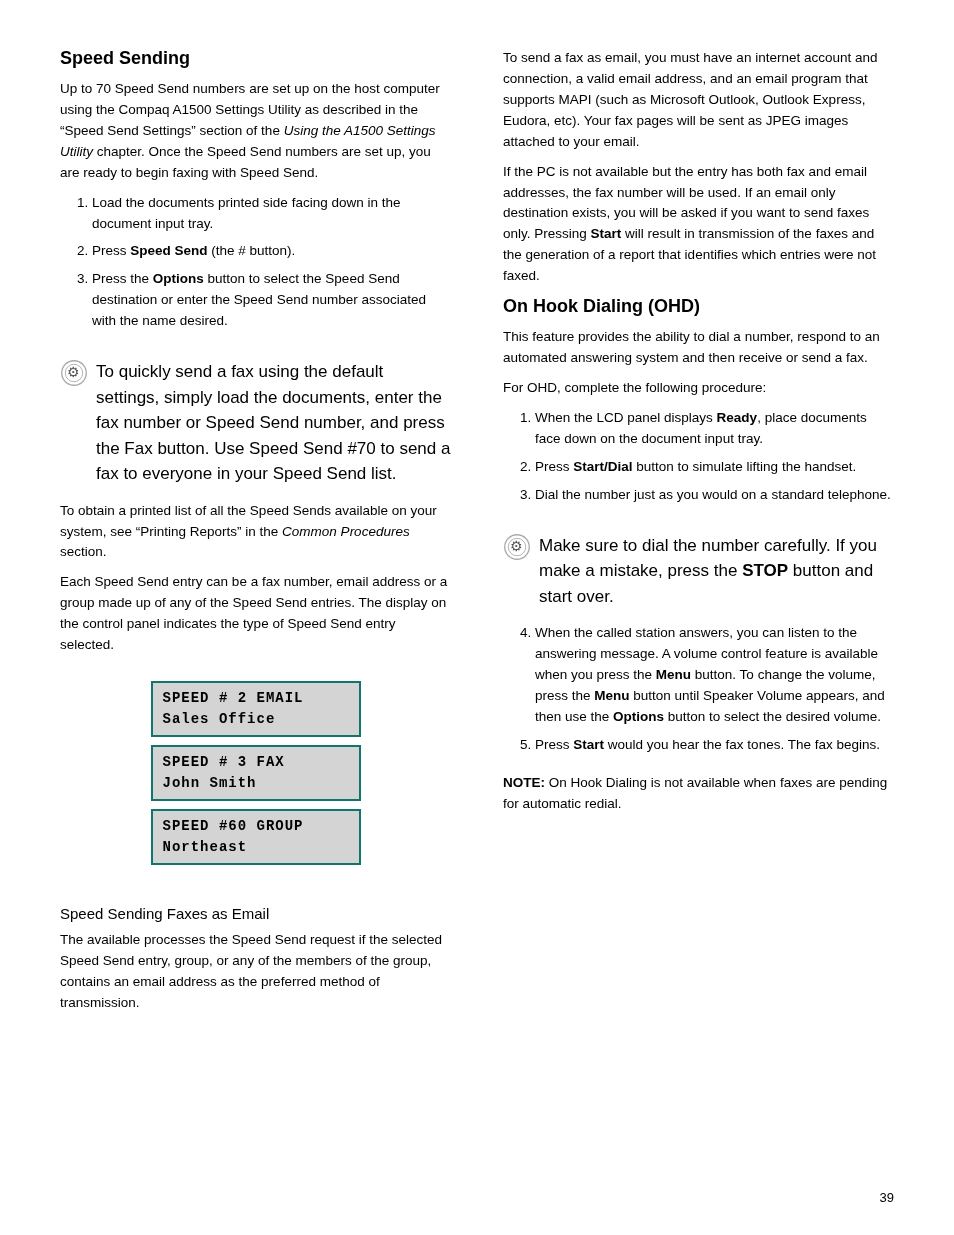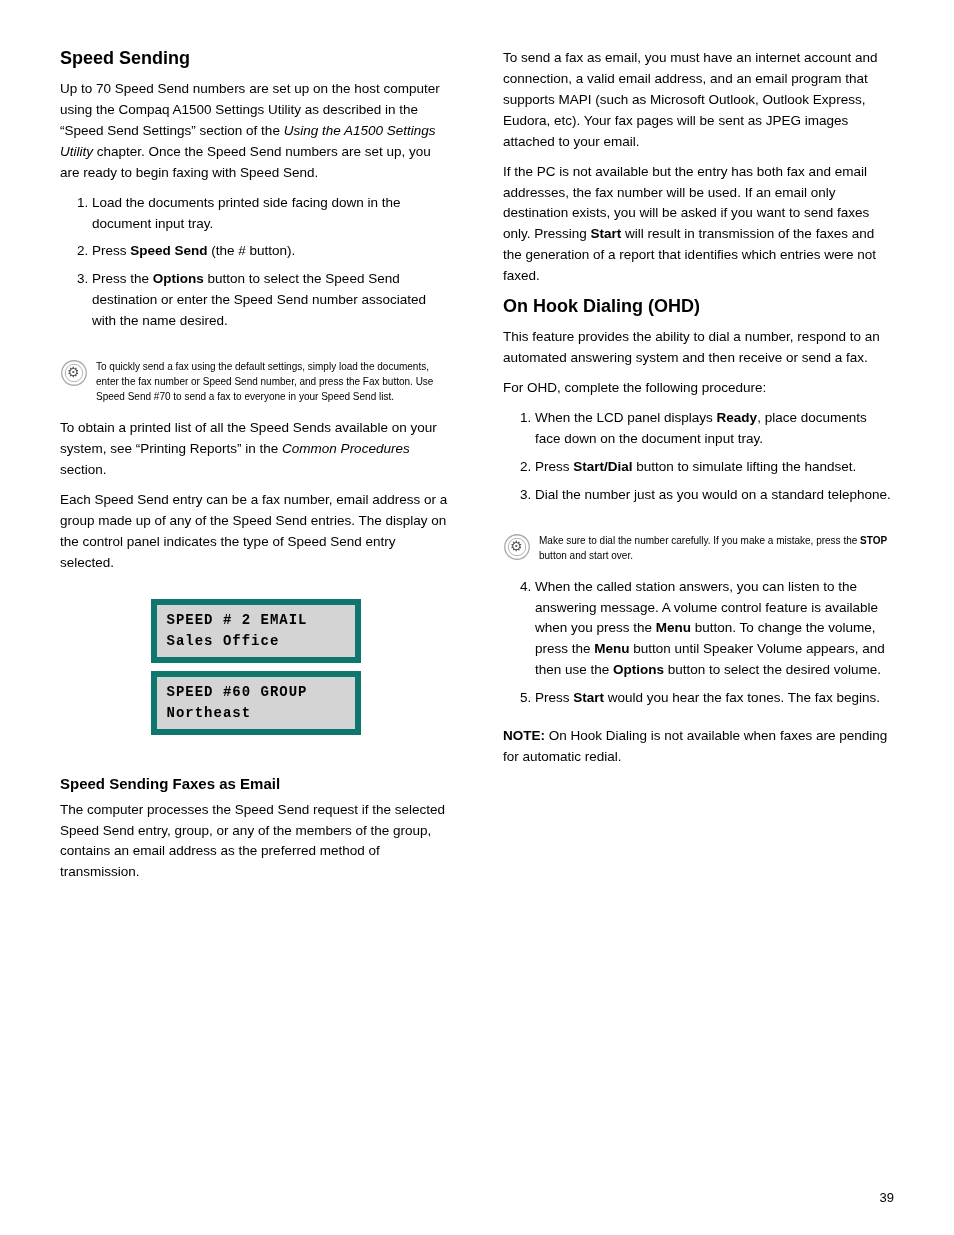--- a/index.html
+++ b/index.html
@@ -25,21 +25,21 @@
       flex-direction: column;
     }
     h2.section-title {
       font-size: 18px;
       font-weight: bold;
       margin-bottom: 10px;
       margin-top: 0;
     }
     h3.subsection-title {
       font-size: 15px;
-      font-weight: bold;
+      font-weight: normal;
       margin-bottom: 8px;
       margin-top: 20px;
     }
     p {
       margin-bottom: 9px;
       line-height: 1.55;
     }
     ol {
       margin-left: 32px;
       margin-bottom: 10px;
@@ -50,33 +50,33 @@
     }
     .bold { font-weight: bold; }
     .italic { font-style: italic; }
     .note-box {
       display: flex;
       align-items: flex-start;
       margin: 10px 0 14px 0;
       gap: 8px;
     }
     .note-text {
-      font-size: 10px;
+      font-size: 17px;
       line-height: 1.5;
     }
     .lcd-images {
       display: flex;
       flex-direction: column;
       align-items: center;
       gap: 8px;
       margin: 16px 0 20px 0;
     }
     .lcd-screen {
       background: #d4d4d4;
-      border: 6px solid #0f766e;
+      border: 2px solid #0f766e;
       padding: 5px 10px;
       font-family: 'Courier New', Courier, monospace;
       font-size: 14px;
       font-weight: bold;
       letter-spacing: 1px;
       width: 210px;
       line-height: 1.5;
     }
     .page-number {
       position: absolute;
@@ -137,27 +137,31 @@
     </p>
 
     <p>Each Speed Send entry can be a fax number, email address or a group made up of any of the Speed Send entries. The display on the control panel indicates the type of Speed Send entry selected.</p>
 
     <div class="lcd-images">
       <div class="lcd-screen">
         <div>SPEED # 2  EMAIL</div>
         <div>Sales Office</div>
       </div>
       <div class="lcd-screen">
+        <div>SPEED # 3  FAX</div>
+        <div>John Smith</div>
+      </div>
+      <div class="lcd-screen">
         <div>SPEED #60  GROUP</div>
         <div>Northeast</div>
       </div>
     </div>
 
     <h3 class="subsection-title">Speed Sending Faxes as Email</h3>
-    <p>The computer processes the Speed Send request if the selected Speed Send entry, group, or any of the members of the group, contains an email address as the preferred method of transmission.</p>
+    <p>The available processes the Speed Send request if the selected Speed Send entry, group, or any of the members of the group, contains an email address as the preferred method of transmission.</p>
   </div>
 
   <div class="right-col">
     <p>To send a fax as email, you must have an internet account and connection, a valid email address, and an email program that supports MAPI (such as Microsoft Outlook, Outlook Express, Eudora, etc). Your fax pages will be sent as JPEG images attached to your email.</p>
 
     <p>
       <span>If the PC is not available but the entry has both fax and email addresses, the fax number will be used. If an email only destination exists, you will be asked if you want to send faxes only. Pressing </span><span class="bold">Start</span><span> will result in transmission of the faxes and the generation of a report that identifies which entries were not faxed.</span>
     </p>
 
     <h2 class="section-title">On Hook Dialing (OHD)</h2>

